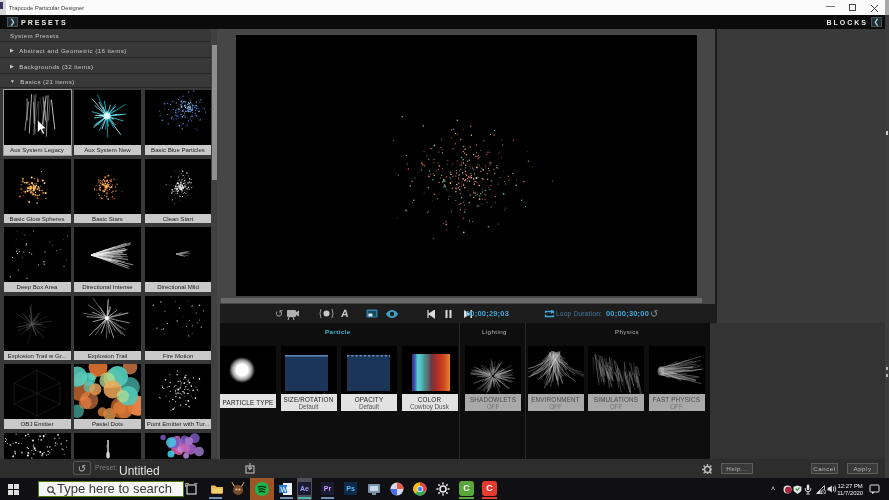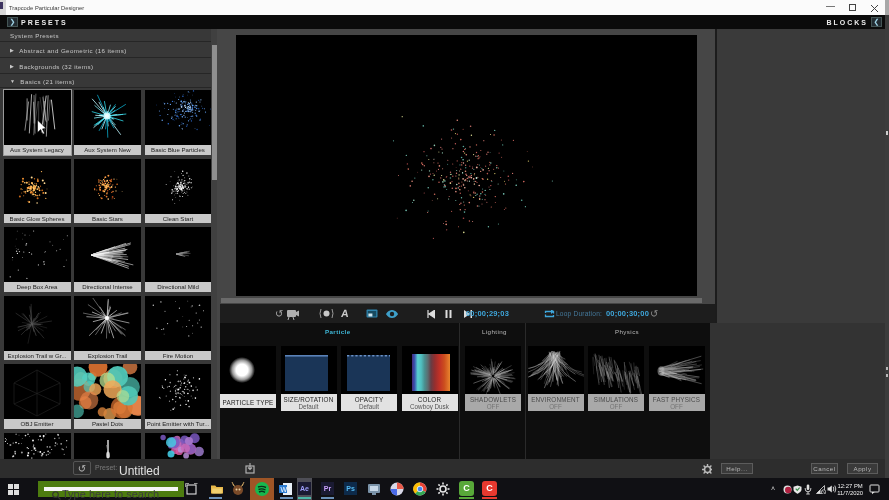--- a/index.html
+++ b/index.html
@@ -49,21 +49,21 @@
 .off .blbl { background:#a9a9a9; }
 .off .b1 { color:#4a4a4a; }
 .off .b2 { color:#757575; }
 
 
 #footer { left:0; top:459px; width:885px; height:19px; background:#2d2d2d; }
 .fbtn { position:absolute; top:4px; height:11px; background:#3a3a3a; border:1px solid #5c5c5c; color:#b8b8b8; font-size:6.2px; text-align:center; line-height:9.5px; letter-spacing:0.5px; }
 
 
 #taskbar { left:0; top:478px; width:889px; height:22px; background:#101014; }
-#searchbox { left:38px; top:481px; width:146px; height:16px; background:#f6f6f6; border:6px solid #4d7c0f; color:#3c3c3c; font-size:11px; line-height:14px; }
+#searchbox { left:38px; top:481px; width:146px; height:16px; background:#f6f6f6; border:1px solid #4d7c0f; color:#3c3c3c; font-size:13px; line-height:14px; }
 .ticn { position:absolute; top:482px; width:14px; height:14px; }
 .uline { position:absolute; top:497px; height:2px; background:#6a90b8; }
 #clock { position:absolute; right:26px; top:483px; font-size:5.9px; color:#f0f0f0; text-align:center; line-height:7.2px; }
 </style></head><body>
 <div id="screen">
 
   <div class="abs" style="left:884px;top:0;width:5px;height:15px;background:#a8a8a8;"></div>
   <div class="abs" style="left:884px;top:15px;width:5px;height:463px;background:#3c3c3c;"></div>
   <div class="abs" style="left:886px;top:131px;width:2px;height:4px;background:#cccccc;"></div>
   <div class="abs" style="left:886px;top:367px;width:2px;height:3px;background:#b8b8b8;"></div>

